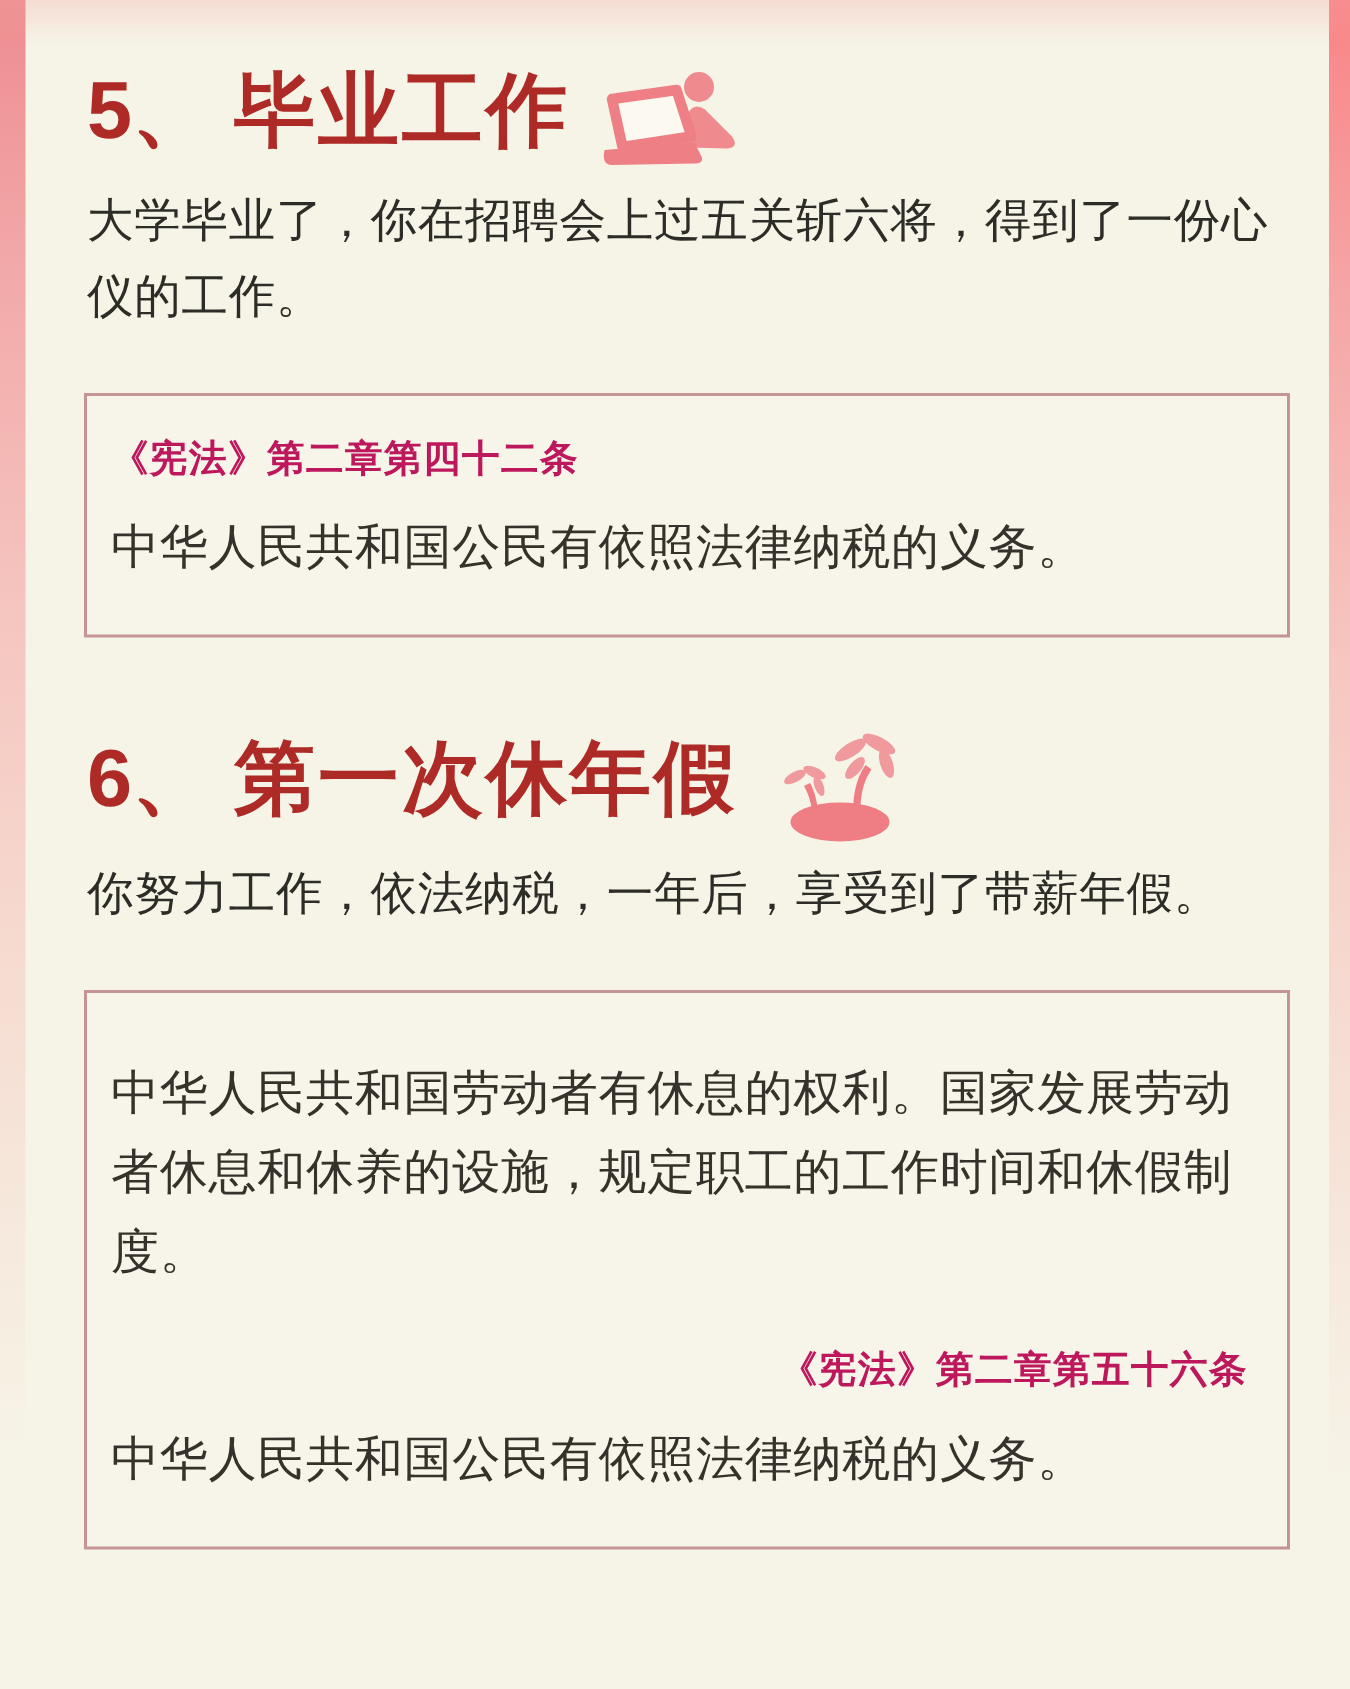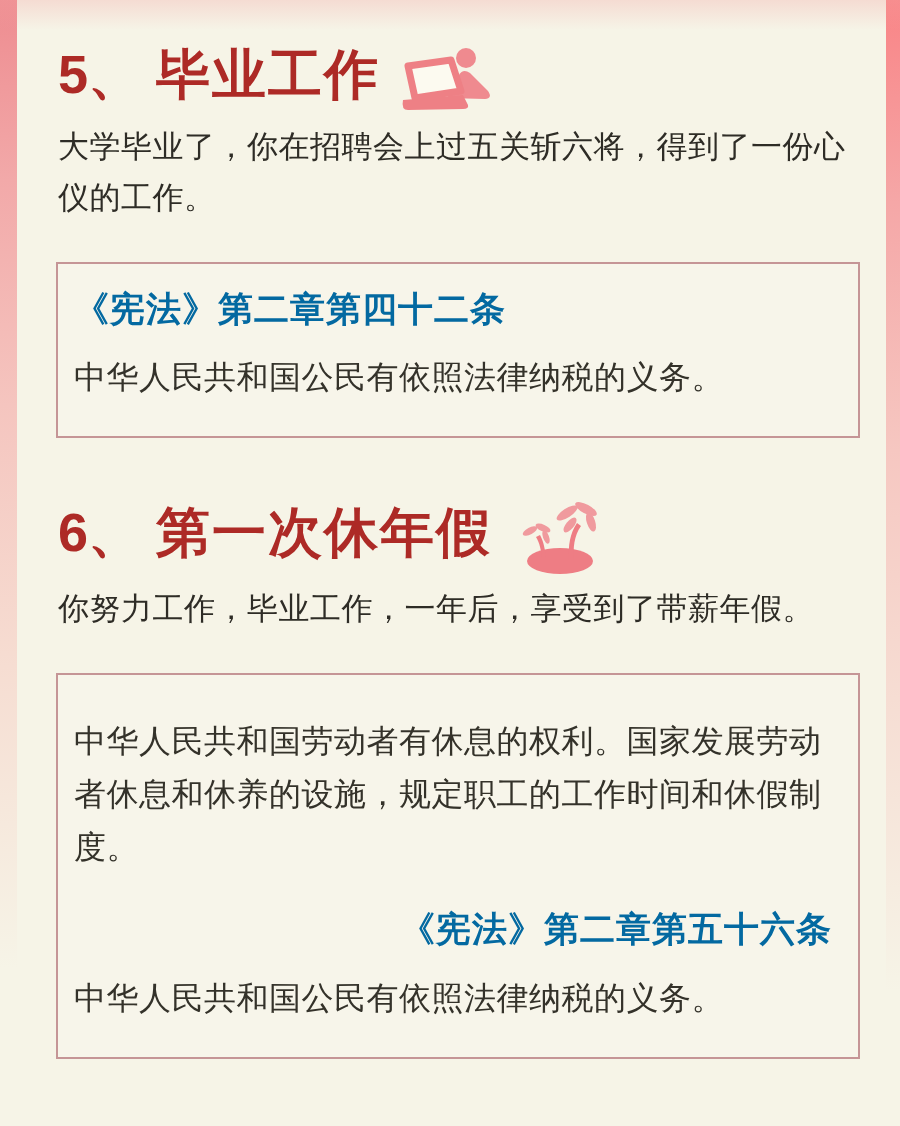--- a/index.html
+++ b/index.html
@@ -54,25 +54,25 @@
     box-sizing:border-box;
     width:804px;
     margin-top:38px;
     margin-left:-2px;
     border:2px solid var(--box-border,#c59596);
     background:rgba(255,255,255,.12);
     padding:26px 26px 32px 16px;
   }
   .law-heading{
     margin:0;
-    font-size:35px;line-height:1.3;
+    font-size:25px;line-height:1.3;
     font-weight:700;
     letter-spacing:1px;
-    color:#0369a1;
-    font-family:Liberation Mono, monospace;
+    color:#be185d;
+    font-family:Liberation Sans, sans-serif;
   }
   .law-text{
     margin:14px 0 0;
     font-size:32px;line-height:1.66;
     letter-spacing:.5px;
     color:#34322a;
   }
   .law-heading + .law-text{margin-top:16px;}
   .law-article + .law-article .law-heading{margin-top:36px;display:block;text-align:right;}
 
@@ -131,21 +131,21 @@
               <path d="M30 58 C29 50 28 44 24 37 L28 35 C32 42 33 50 34 58 Z"></path>
               <g fill="#f09a9e">
                 <ellipse cx="18" cy="31" rx="8" ry="3.4" transform="rotate(-28 18 31)"></ellipse>
                 <ellipse cx="31" cy="28" rx="8" ry="3.4" transform="rotate(24 31 28)"></ellipse>
                 <ellipse cx="34" cy="37" rx="7" ry="3" transform="rotate(70 34 37)"></ellipse>
               </g>
             </g>
           </svg>
         </span>
       </h2>
-      <p class="lead">你努力工作，毕业工作，一年后，享受到了带薪年假。</p>
+      <p class="lead">你努力工作，依法纳税，一年后，享受到了带薪年假。</p>
 
       <div class="law-box">
         <div class="law-article">
           <p class="law-text">中华人民共和国劳动者有休息的权利。国家发展劳动者休息和休养的设施，规定职工的工作时间和休假制度。</p>
         </div>
         <div class="law-article">
           <h3 class="law-heading">《宪法》第二章第五十六条</h3>
           <p class="law-text">中华人民共和国公民有依照法律纳税的义务。</p>
         </div>
       </div>

